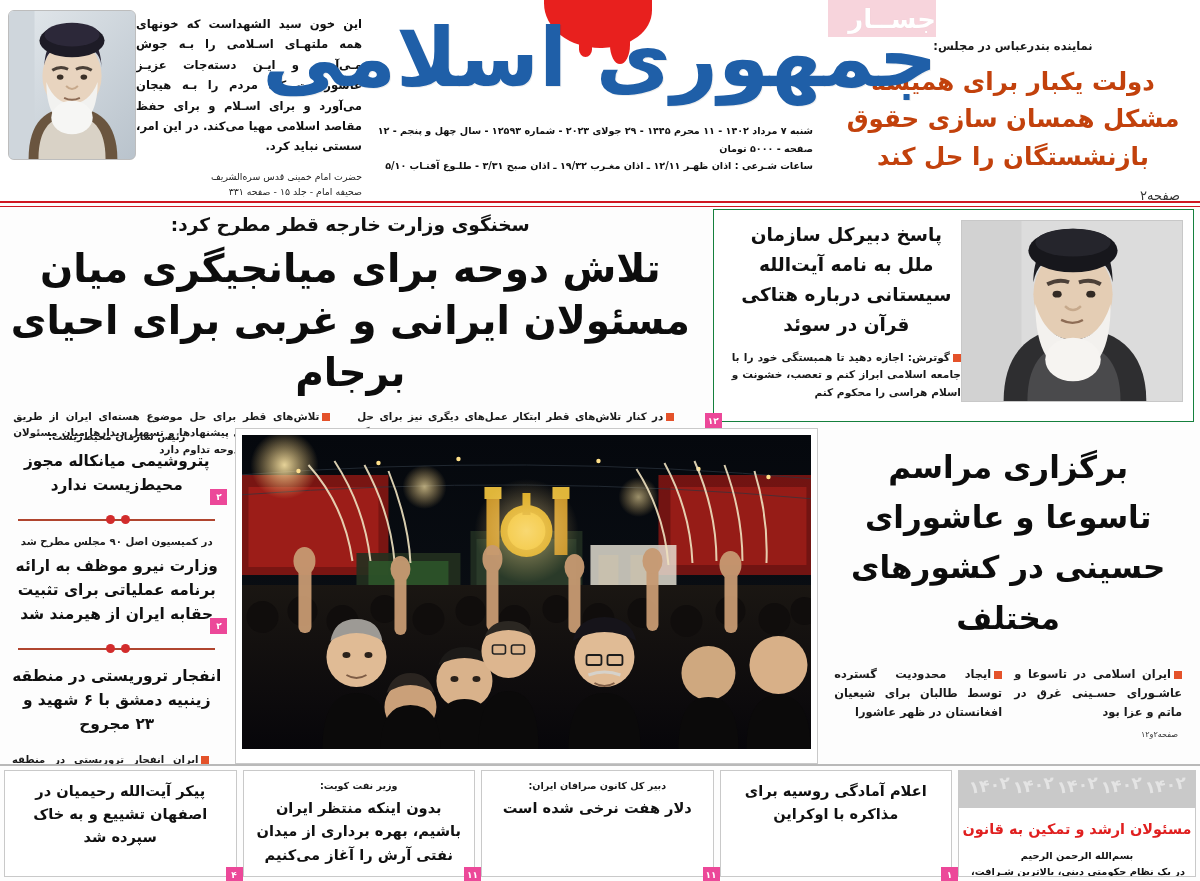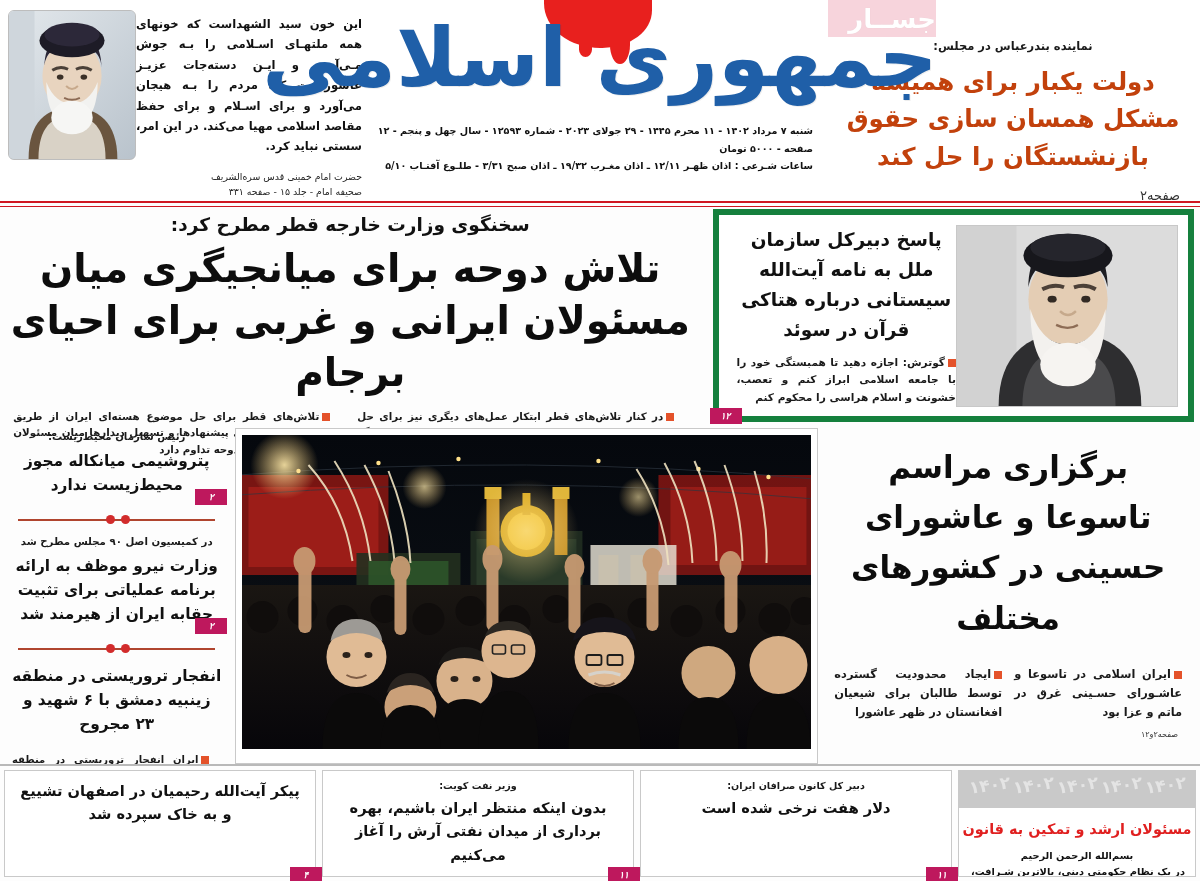--- a/index.html
+++ b/index.html
@@ -166,21 +166,21 @@
   .bullet-sq {
     display: inline-block; width: 8px; height: 8px;
     background: #e4522a; margin-left: 3px;
     vertical-align: -1px;
   }
   .lead .pageref-small { margin-top: 6px; }
 
   
   .sistani {
     width: 487px; margin: 2px 6px 0 8px;
-    border: 6px solid #15803d; background: #fff;
+    border: 1px solid #15803d; background: #fff;
     display: flex; flex-direction: row; padding: 10px 10px 8px 10px;
     position: relative;
   }
   .sistani-text { flex: 1; padding-left: 8px; text-align: center; }
   .sistani-text h3 {
     font-size: 18.5px; font-weight: bold; color: #111;
     line-height: 1.62;
   }
   .sistani-text .sub {
     font-size: 10.6px; font-weight: bold; color: #1a1a1a;
@@ -188,23 +188,23 @@
     text-align-last: right;
   }
   .sistani-photo {
     width: 222px; height: 182px; flex: none;
     border: 1px solid #c8c8c8;
     background: linear-gradient(160deg,#e2e2e2 0%,#d2d2d2 60%,#c4c4c4 100%);
     overflow: hidden;
   }
   .sistani-photo svg { display: block; width: 100%; height: 100%; }
   .pagebadge {
-    position: absolute; width: 32px; height: 16px;
-    background: #be185d; color: #fff; font-size: 9px; font-weight: bold;
-    display: flex; align-items: center; justify-content: center; font-style: italic;
+    position: absolute; width: 17px; height: 16px;
+    background: #ec4899; color: #fff; font-size: 9px; font-weight: bold;
+    display: flex; align-items: center; justify-content: center;
   }
   .sistani .pagebadge { left: -9px; bottom: -8px; }
 
   
   .band3 {
     position: absolute; top: 424px; right: 0; left: 0; height: 340px;
     display: flex; flex-direction: row; padding: 0 4px;
   }
   
   .ashura {
@@ -642,20 +642,24 @@
         <span class="motif" style="right:52px;">۱۴۰۲</span>
         <span class="motif" style="right:96px;">۱۴۰۲</span>
         <span class="motif" style="right:140px;">۱۴۰۲</span>
         <span class="motif" style="right:184px;">۱۴۰۲</span>
       </div>
       <h4>مسئولان ارشد و تمکین به قانون</h4>
       <div class="bism">بسم‌الله الرحمن الرحیم</div>
       <div class="body">در یک نظام حکومتی دینی، بالاترین شـرافت،</div>
     </div>
 
+    <div class="boxcard">
+      <h4>اعلام آمادگی روسیه برای مذاکره با اوکراین</h4>
+      <div class="pagebadge">۱</div>
+    </div>
 
     <div class="boxcard">
       <div class="bkick">دبیر کل کانون صرافان ایران:</div>
       <h4>دلار هفت نرخی شده است</h4>
       <div class="pagebadge">۱۱</div>
     </div>
 
     <div class="boxcard">
       <div class="bkick">وزیر نفت کویت:</div>
       <h4>بدون اینکه منتظر ایران باشیم، بهره برداری از میدان نفتی آرش را آغاز می‌کنیم</h4>

